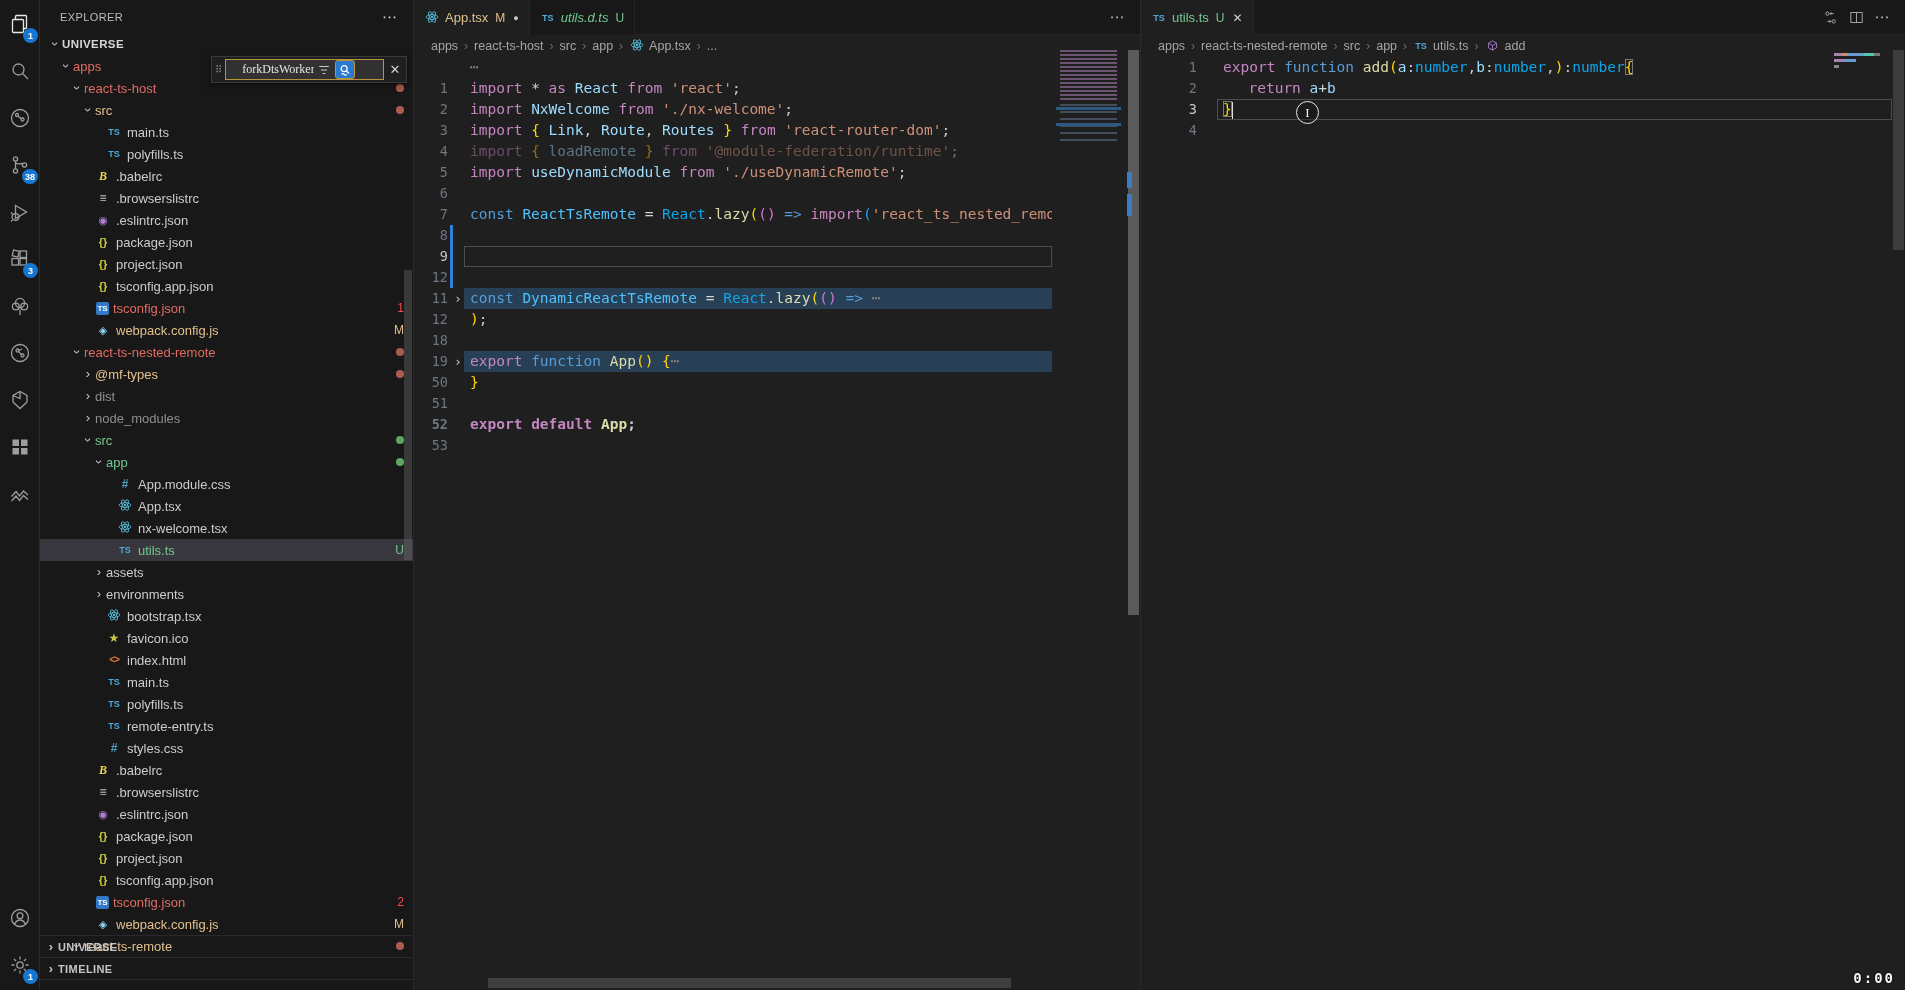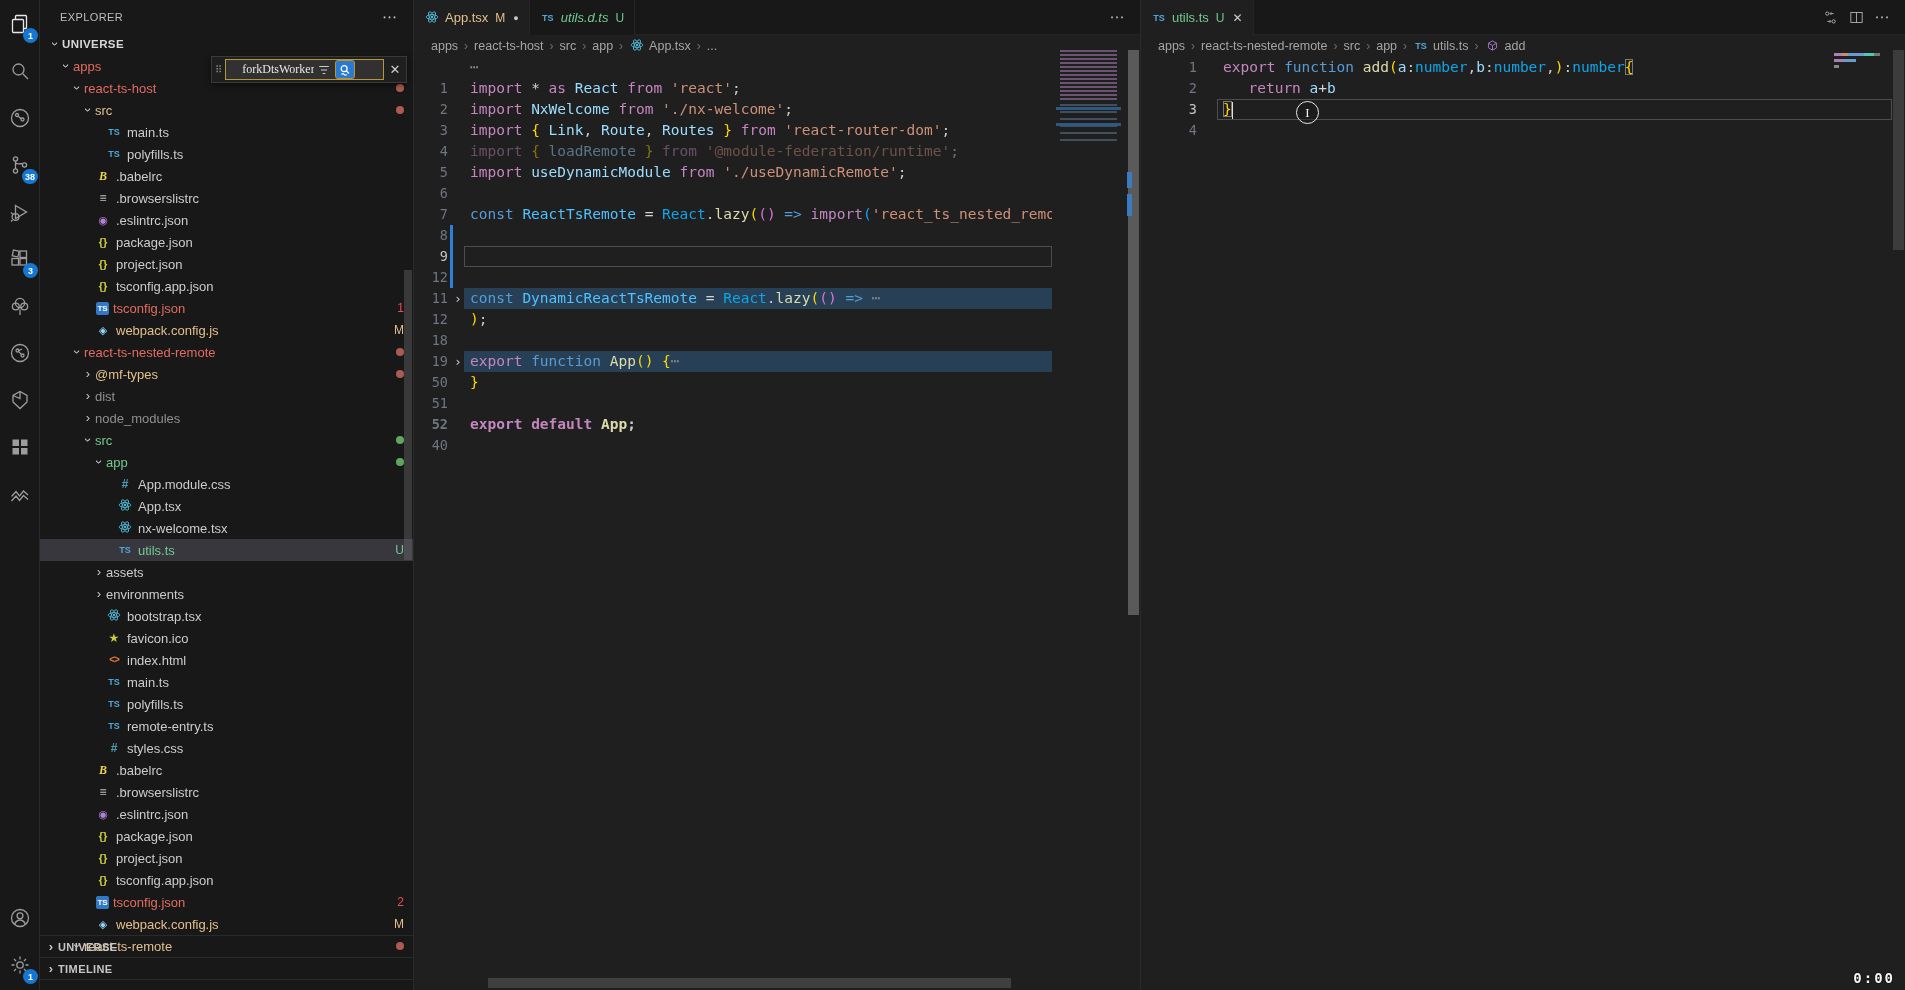--- a/index.html
+++ b/index.html
@@ -577,21 +577,21 @@
       <div class="crow" style="top: 168px;"><span class="lnum " style="width:34px">8</span><span class="modbar" style="left:36px"></span><span class="ctext " style="left:56px"></span></div>
       <div class="crow" style="top: 189px;"><div class="row-border" style="left:50px"></div><span class="lnum on" style="width:34px">9</span><span class="modbar" style="left:36px"></span><span class="ctext " style="left:56px"></span></div>
       <div class="crow" style="top: 210px;"><span class="lnum " style="width:34px">12</span><span class="modbar" style="left:36px"></span><span class="ctext " style="left:56px"></span></div>
       <div class="crow" style="top: 231px;"><div class="row-bg" style="left:50px"></div><span class="lnum " style="width:34px">11</span><span class="fold-ch" style="left:40px">›</span><span class="ctext " style="left:56px"><span class="tk-kwb">const</span><span class="tk-txt"> </span><span class="tk-const">DynamicReactTsRemote</span><span class="tk-txt"> </span><span class="tk-op">=</span><span class="tk-txt"> </span><span class="tk-cls">React</span><span class="tk-txt">.</span><span class="tk-fn">lazy</span><span class="tk-b1">(</span><span class="tk-b2">(</span><span class="tk-b2">)</span><span class="tk-txt"> </span><span class="tk-kwb">=&gt;</span><span class="tk-txt"> </span><span class="tk-dim">⋯</span></span></div>
       <div class="crow" style="top: 252px;"><span class="lnum " style="width:34px">12</span><span class="ctext " style="left:56px"><span class="tk-b1">)</span><span class="tk-txt">;</span></span></div>
       <div class="crow" style="top: 273px;"><span class="lnum " style="width:34px">18</span><span class="ctext " style="left:56px"></span></div>
       <div class="crow" style="top: 294px;"><div class="row-bg" style="left:50px"></div><span class="lnum " style="width:34px">19</span><span class="fold-ch" style="left:40px">›</span><span class="ctext " style="left:56px"><span class="tk-kw">export</span><span class="tk-txt"> </span><span class="tk-kwb">function</span><span class="tk-txt"> </span><span class="tk-fn">App</span><span class="tk-b1">(</span><span class="tk-b1">)</span><span class="tk-txt"> </span><span class="tk-b1">{</span><span class="tk-dim">⋯</span></span></div>
       <div class="crow" style="top: 315px;"><span class="lnum " style="width:34px">50</span><span class="ctext " style="left:56px"><span class="tk-b1">}</span></span></div>
       <div class="crow" style="top: 336px;"><span class="lnum " style="width:34px">51</span><span class="ctext " style="left:56px"></span></div>
       <div class="crow" style="top: 357px; font-weight: bold;"><span class="lnum " style="width:34px">52</span><span class="ctext " style="left:56px"><span class="tk-kw">export</span><span class="tk-txt"> </span><span class="tk-kw">default</span><span class="tk-txt"> </span><span class="tk-fn">App</span><span class="tk-txt">;</span></span></div>
-      <div class="crow" style="top: 378px;"><span class="lnum " style="width:34px">40</span><span class="ctext " style="left:56px"></span></div>
+      <div class="crow" style="top: 378px;"><span class="lnum " style="width:34px">53</span><span class="ctext " style="left:56px"></span></div>
     </div>
   <div class="minimap" id="mm1">
     <div class="mm-strip mm1a"></div>
     <div class="mm-strip mm1b"></div>
     <div class="mm-hl" style="top:57px;"></div>
     <div class="mm-hl" style="top:73px;"></div>
   </div>
   <div class="vscroll" id="vs1">
     <div class="slider"></div>
     <div class="mark" style="top:124px; height:16px;"></div>

